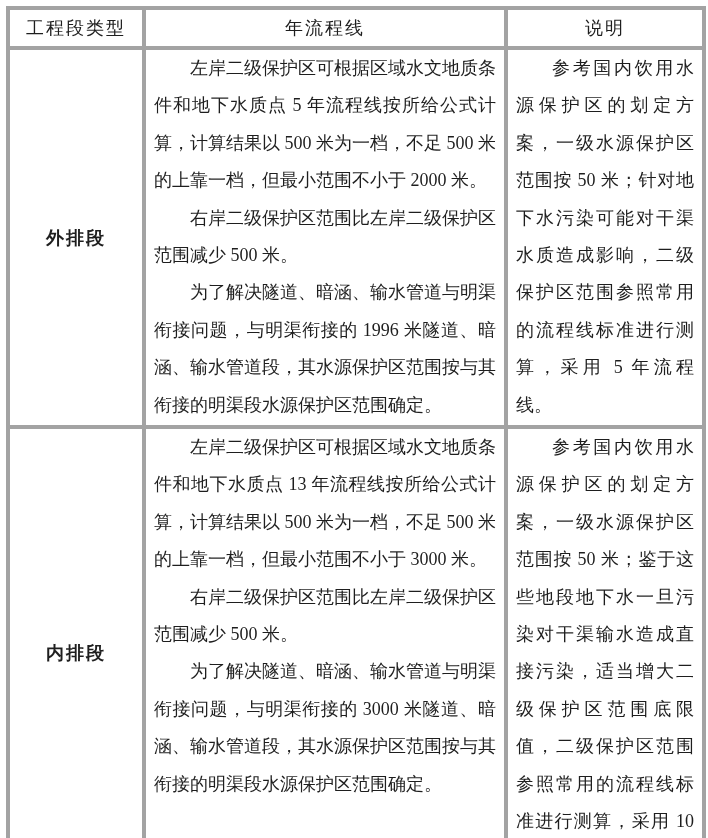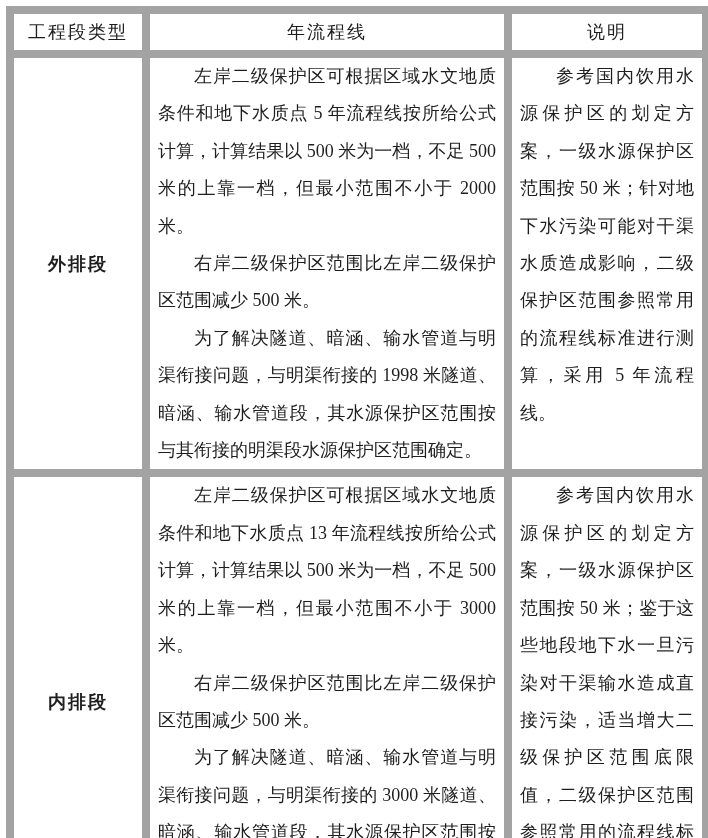--- a/index.html
+++ b/index.html
@@ -17,21 +17,21 @@
     top: 6px;
     border-collapse: collapse;
     table-layout: fixed;
     width: 696px;
     color: #1e1e1e;
   }
   .doc-table col.c-type { width: 136px; }
   .doc-table col.c-method { width: 362px; }
   .doc-table col.c-note { width: 198px; }
   .doc-table th, .doc-table td {
-    border: 8px solid #a3a3a3;
+    border: 4px solid #a3a3a3;
     background: #ffffff;
     overflow: hidden;
   }
   .doc-table {
     border: 3px solid #000000;
   }
   .doc-table th {
     height: 34px;
     font-size: 18px;
     font-weight: normal;
@@ -76,21 +76,21 @@
       <th>年流程线</th>
       <th>说明</th>
     </tr>
   </thead>
   <tbody>
     <tr class="row-outer">
       <td class="cell-type">外排段</td>
       <td class="cell-method">
         <p>左岸二级保护区可根据区域水文地质条件和地下水质点 5 年流程线按所给公式计算，计算结果以 500 米为一档，不足 500 米的上靠一档，但最小范围不小于 2000 米。</p>
         <p>右岸二级保护区范围比左岸二级保护区范围减少 500 米。</p>
-        <p>为了解决隧道、暗涵、输水管道与明渠衔接问题，与明渠衔接的 1998 米隧道、暗涵、输水管道段，其水源保护区范围按与其衔接的明渠段水源保护区范围确定。</p>
+        <p>为了解决隧道、暗涵、输水管道与明渠衔接问题，与明渠衔接的 1996 米隧道、暗涵、输水管道段，其水源保护区范围按与其衔接的明渠段水源保护区范围确定。</p>
       </td>
       <td class="cell-note">
         <p>参考国内饮用水源保护区的划定方案，一级水源保护区范围按 50 米；针对地下水污染可能对干渠水质造成影响，二级保护区范围参照常用的流程线标准进行测算，采用 5 年流程线。</p>
       </td>
     </tr>
     <tr class="row-inner">
       <td class="cell-type">内排段</td>
       <td class="cell-method">
         <p>左岸二级保护区可根据区域水文地质条件和地下水质点 13 年流程线按所给公式计算，计算结果以 500 米为一档，不足 500 米的上靠一档，但最小范围不小于 3000 米。</p>
         <p>右岸二级保护区范围比左岸二级保护区范围减少 500 米。</p>

